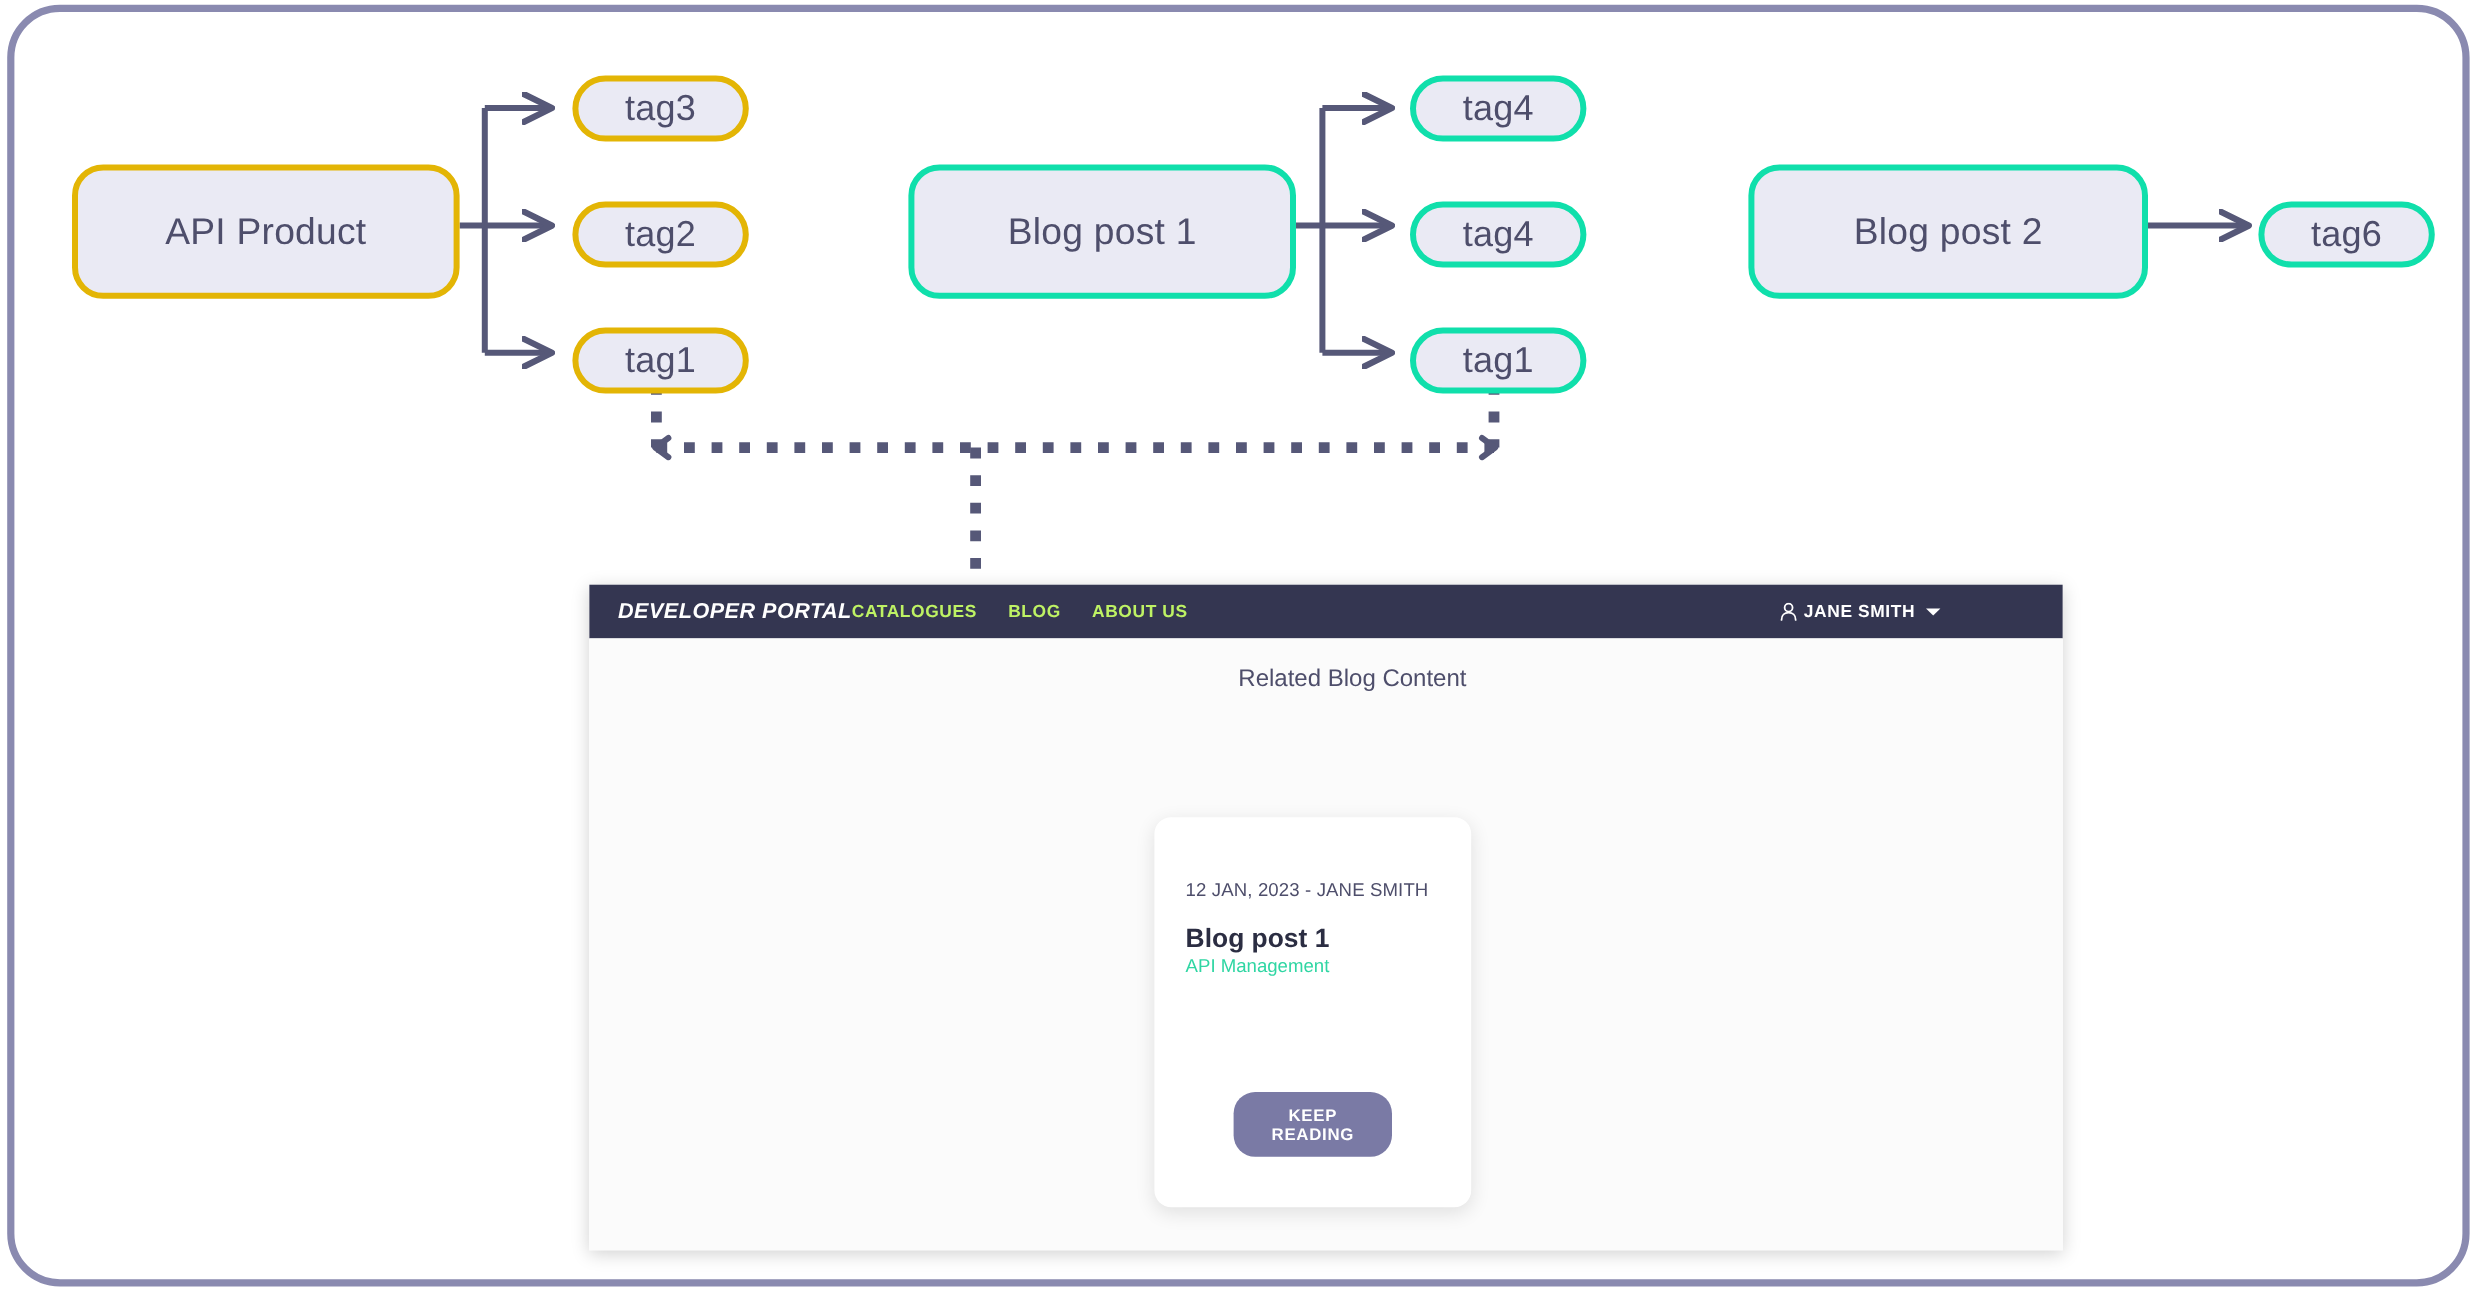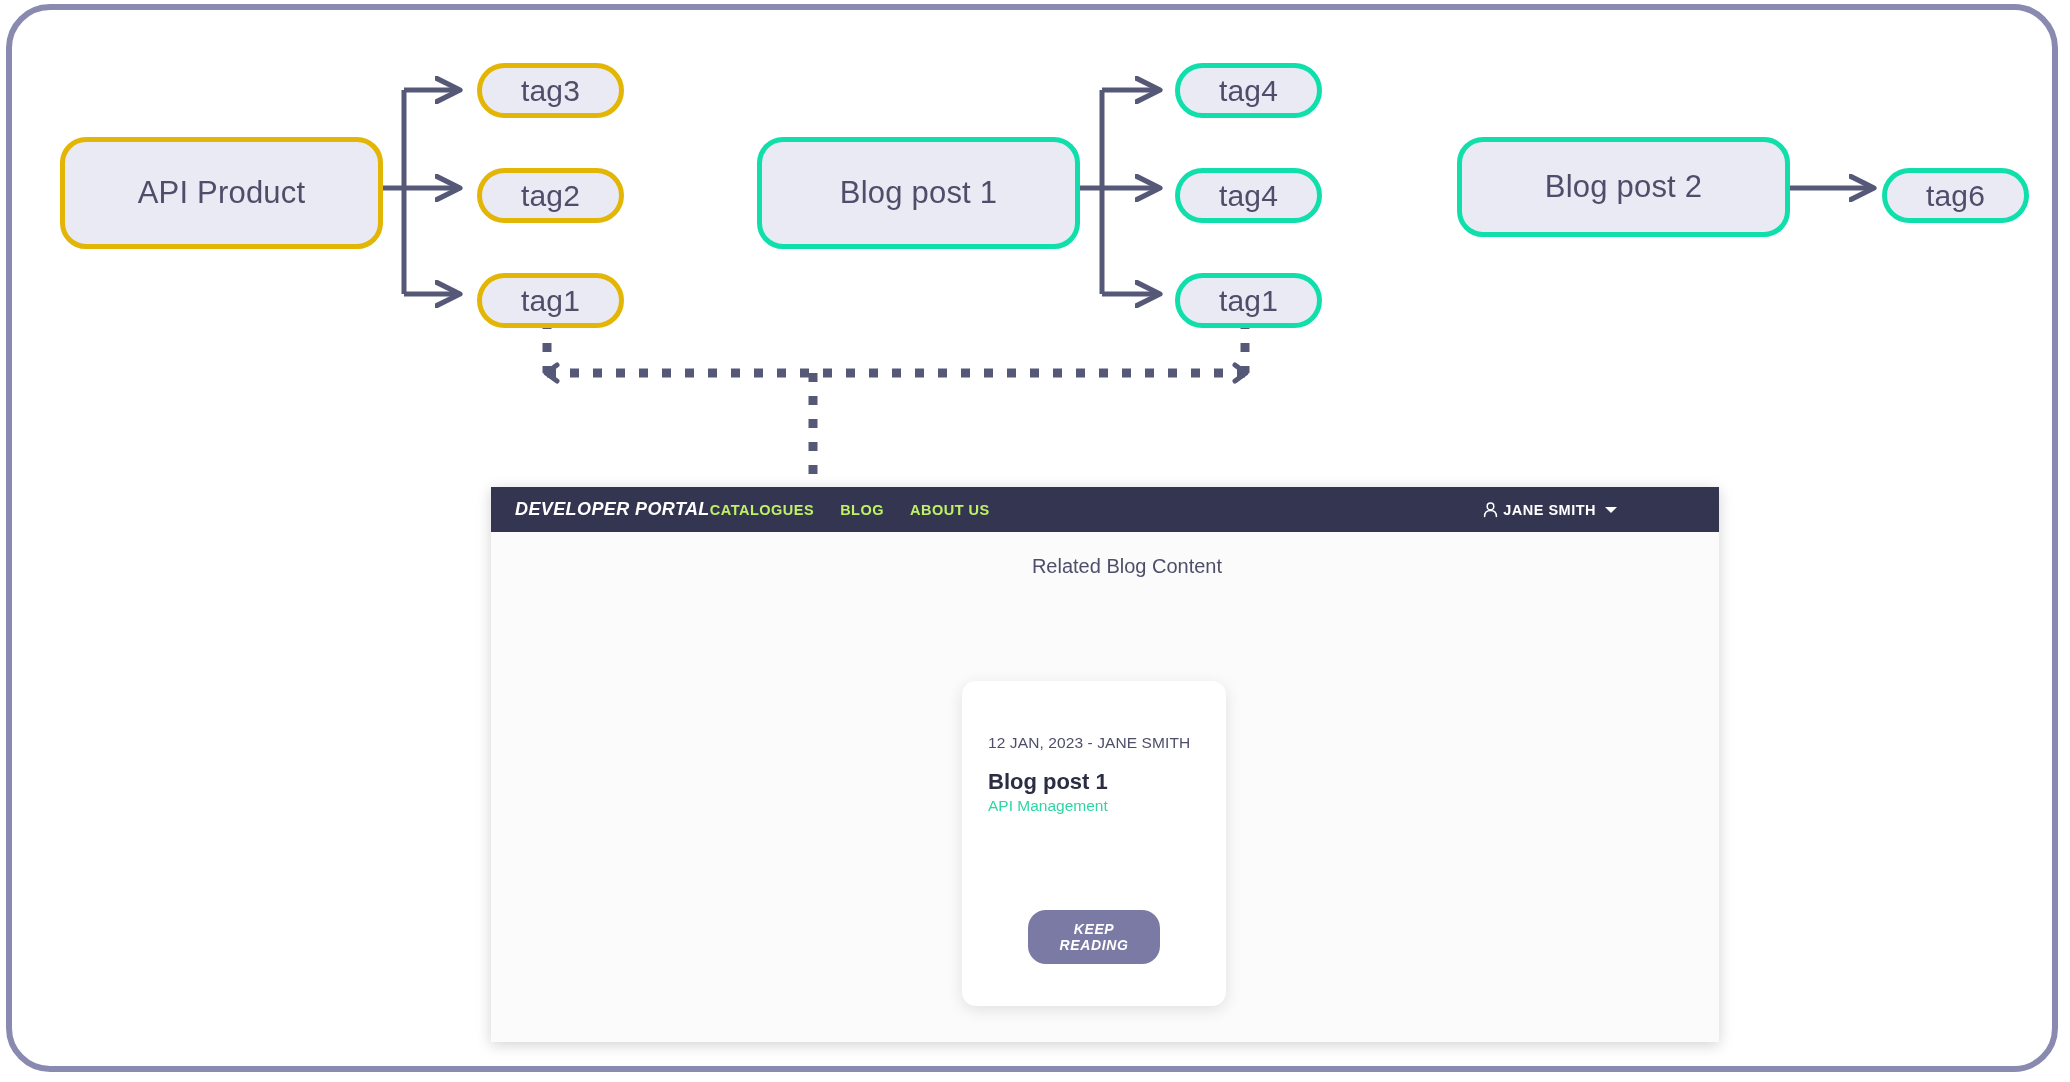--- a/index.html
+++ b/index.html
@@ -163,21 +163,20 @@
     background: #7a7aa5;
     color: #ffffff;
     border: none;
     border-radius: 18px;
     padding: 11px 25px;
     font-size: 14px;
     font-weight: bold;
     letter-spacing: .6px;
     font-family: "Liberation Sans", sans-serif;
     cursor: pointer;
-    font-style: italic;
   }
 </style>
 </head>
 <body>
 
 <div id="frame">
 
   <div id="diagram">
 
     <svg width="2052" height="1068" style="position:absolute;left:0;top:0;">
@@ -223,21 +222,21 @@
     </svg>
 
     <div class="node entity brd-gold" style="left:48px; top:127px; width:323px; height:112px;">
       <span>API Product</span>
     </div>
 
     <div class="node entity brd-teal" style="left:745px; top:127px; width:323px; height:112px;">
       <span>Blog post 1</span>
     </div>
 
-    <div class="node entity brd-teal" style="left:1445px; top:127px; width:333px; height:100px;">
+    <div class="node entity brd-teal" style="left:1445px; top:127px; width:333px; height:112px;">
       <span>Blog post 2</span>
     </div>
 
     <div class="node tag brd-gold" style="left:465px; top:53px; width:147px; height:55px;">
       <span>tag3</span>
     </div>
     <div class="node tag brd-gold" style="left:465px; top:158px; width:147px; height:55px;">
       <span>tag2</span>
     </div>
     <div class="node tag brd-gold" style="left:465px; top:263px; width:147px; height:55px;">

